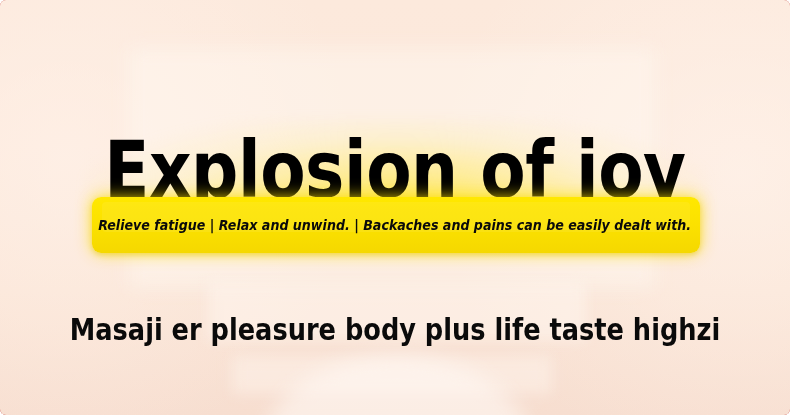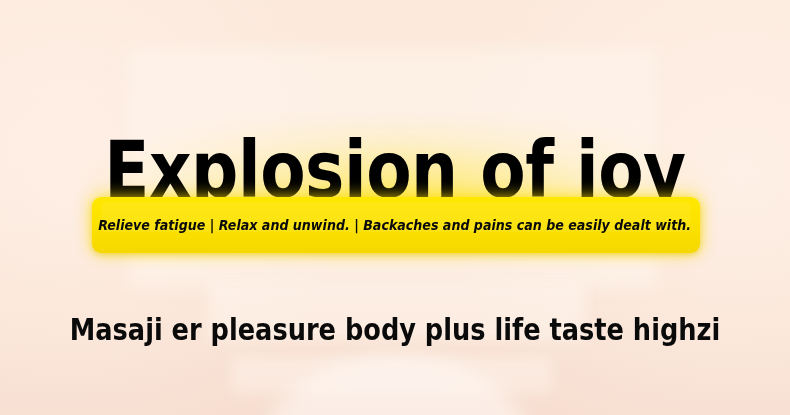--- a/index.html
+++ b/index.html
@@ -12,20 +12,21 @@
     overflow: hidden;
     font-family: "DejaVu Sans", sans-serif;
   }
 
   .promo-banner {
     position: relative;
     width: 790px;
     height: 415px;
     overflow: hidden;
     background: #b91c1c;
+    border-radius: 6px;
   }
 
   
   .bg-base {
     position: absolute;
     inset: 0;
     background:
       linear-gradient(180deg, #fce9dc 0%, #fce8db 35%, #fae4d5 70%, #f7ded0 100%);
   }
   .bg-wash-left {

